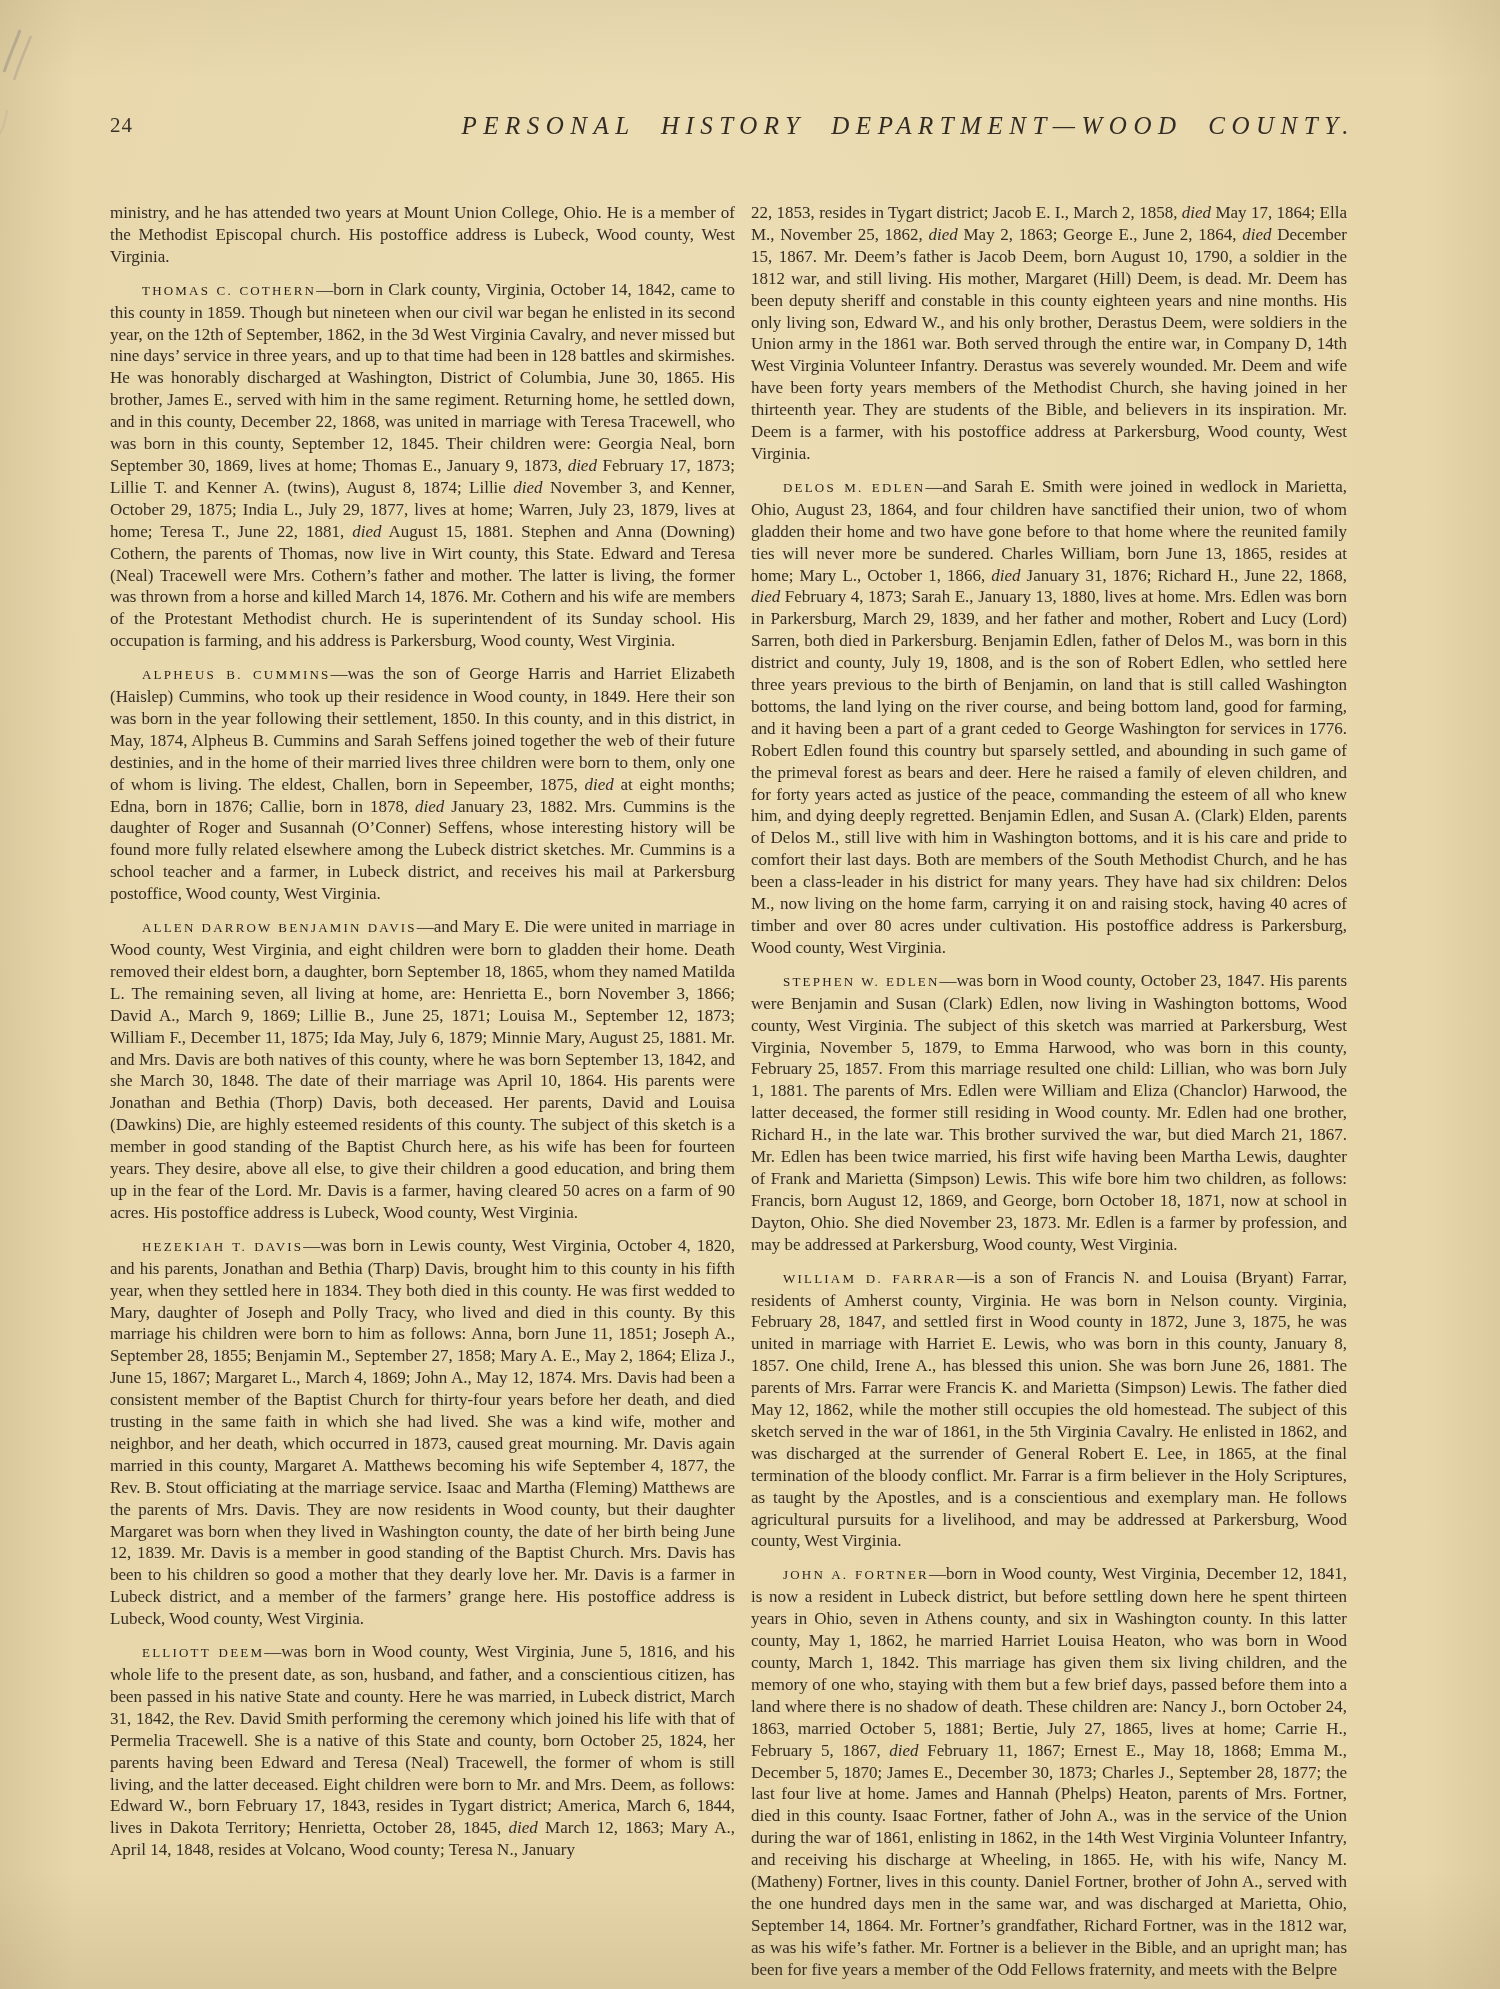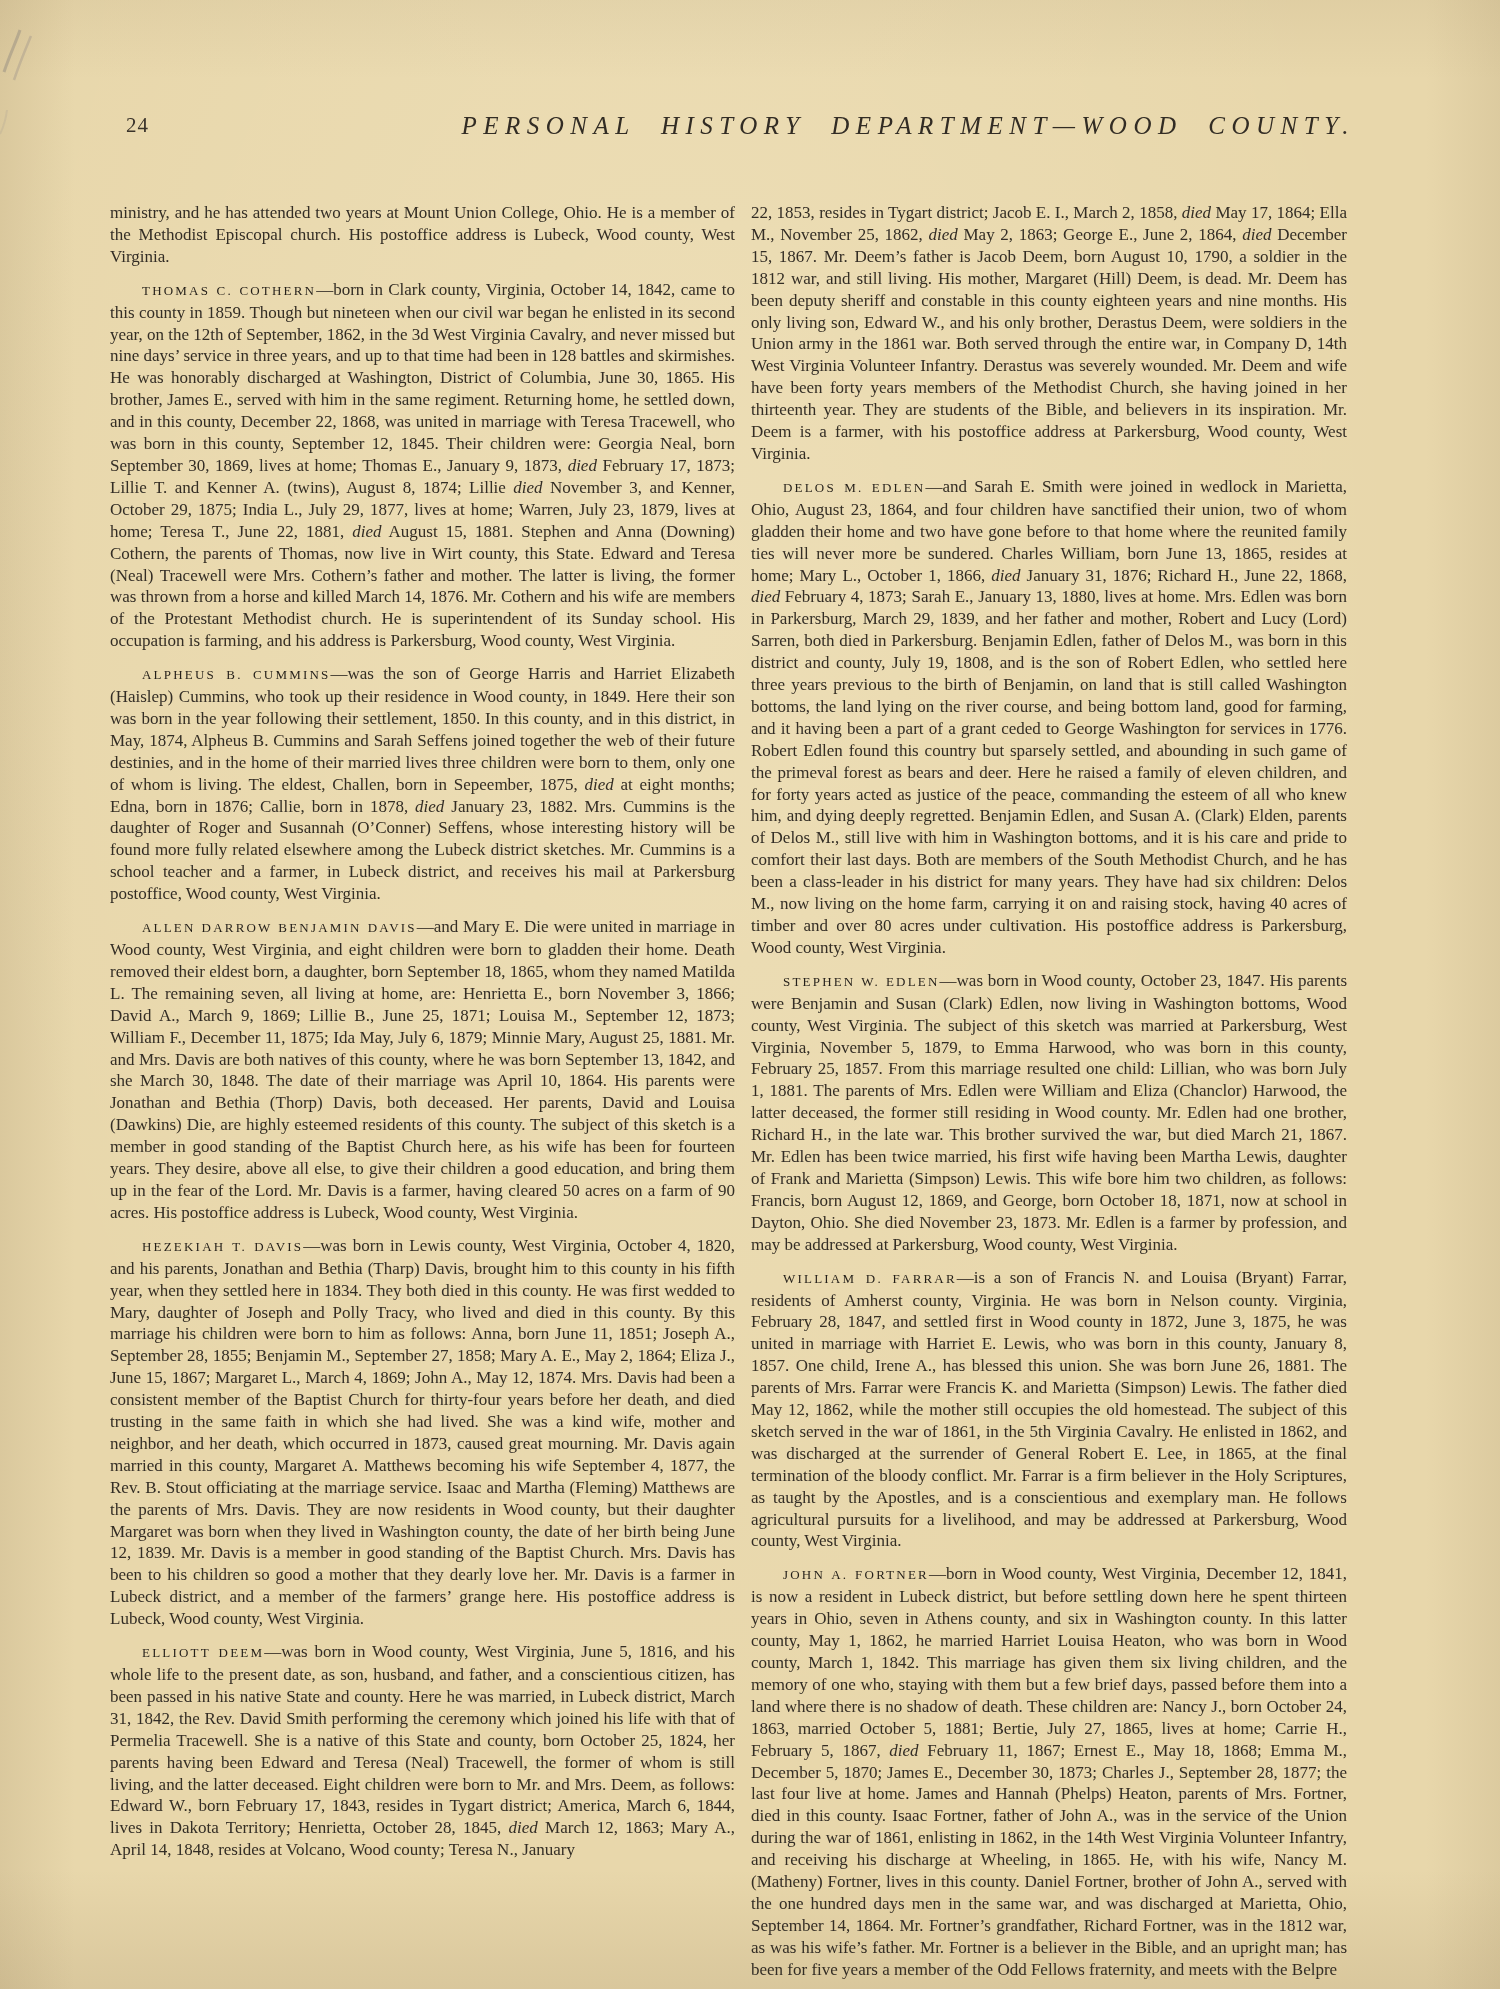--- a/index.html
+++ b/index.html
@@ -14,21 +14,21 @@
       linear-gradient(to bottom, rgba(116,92,56,0.07), rgba(116,92,56,0) 4%, rgba(116,92,56,0) 94%, rgba(116,92,56,0.13)),
       #e8d7ab;
     font-family:"Liberation Serif","DejaVu Serif",serif;
     color:#332d25;
   }
   .pencil-mark{position:absolute;top:14px;left:0;}
   .running-head{
     position:absolute;top:96px;left:110px;width:1245px;height:44px;
   }
   .page-number{
-    position:absolute;left:16px;bottom:2px;
+    position:absolute;left:0;bottom:2px;
     font-size:21px;letter-spacing:1px;color:#3a332a;
   }
   .page-title{
     position:absolute;left:0;right:0;bottom:0;
     text-align:right;
     font-style:italic;
     font-size:25px;
     letter-spacing:6.5px;
     word-spacing:13px;
     white-space:nowrap;

